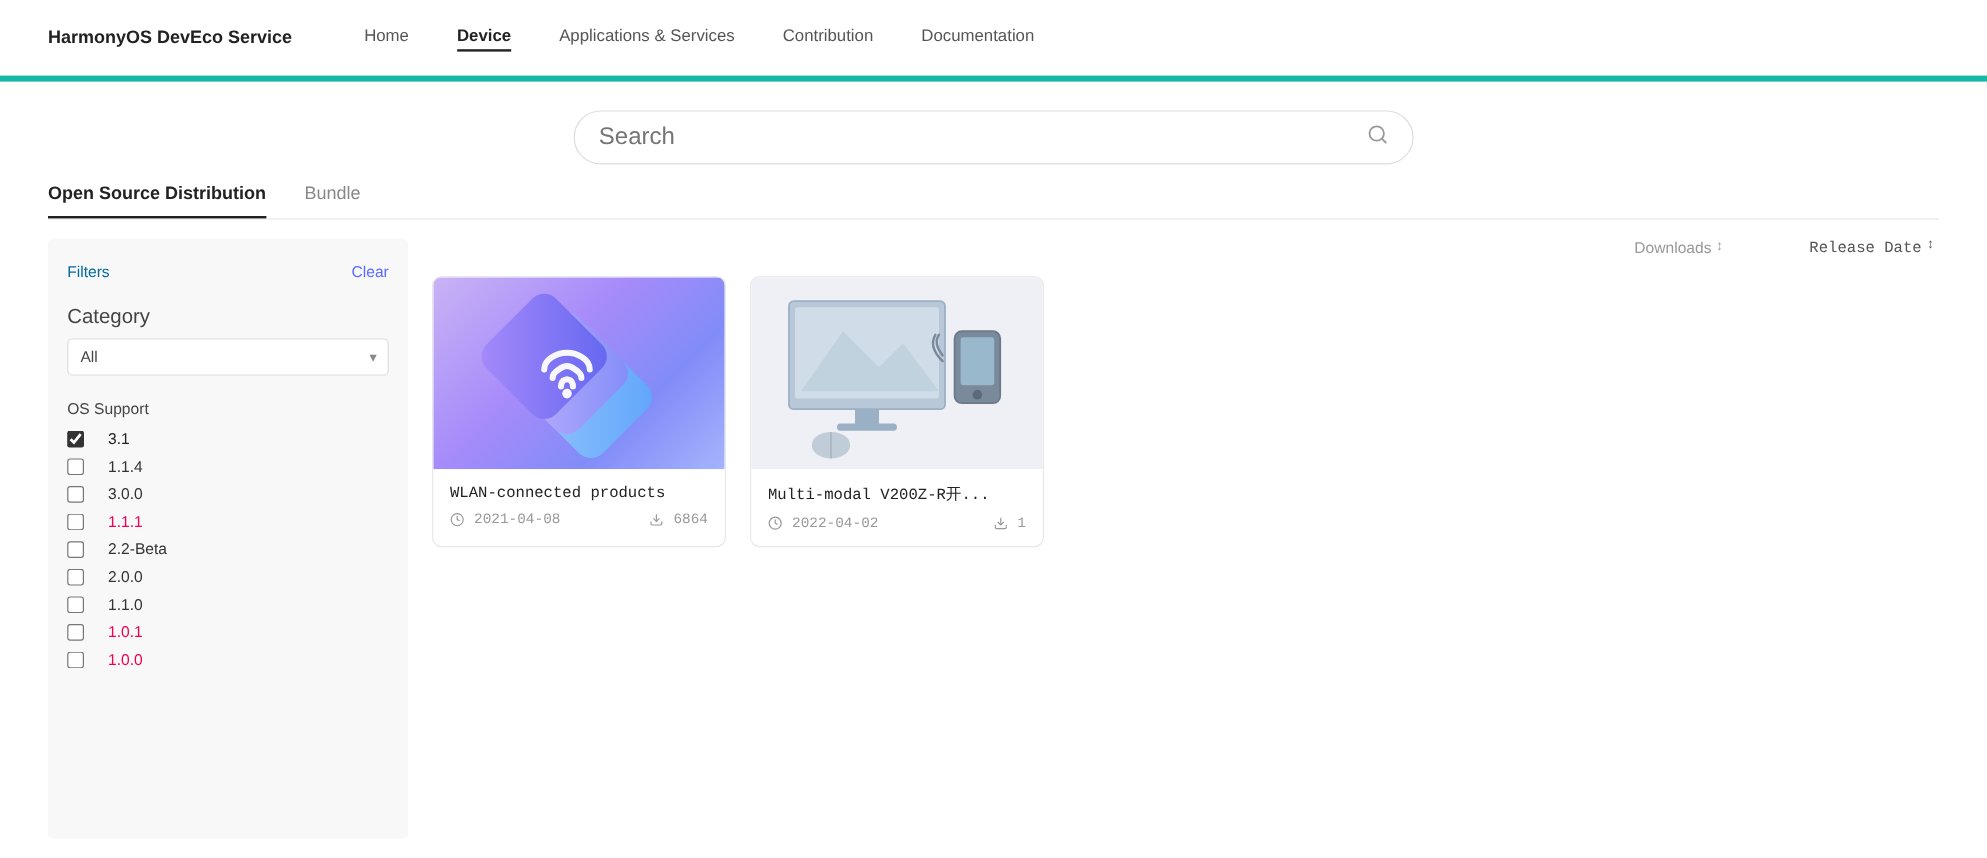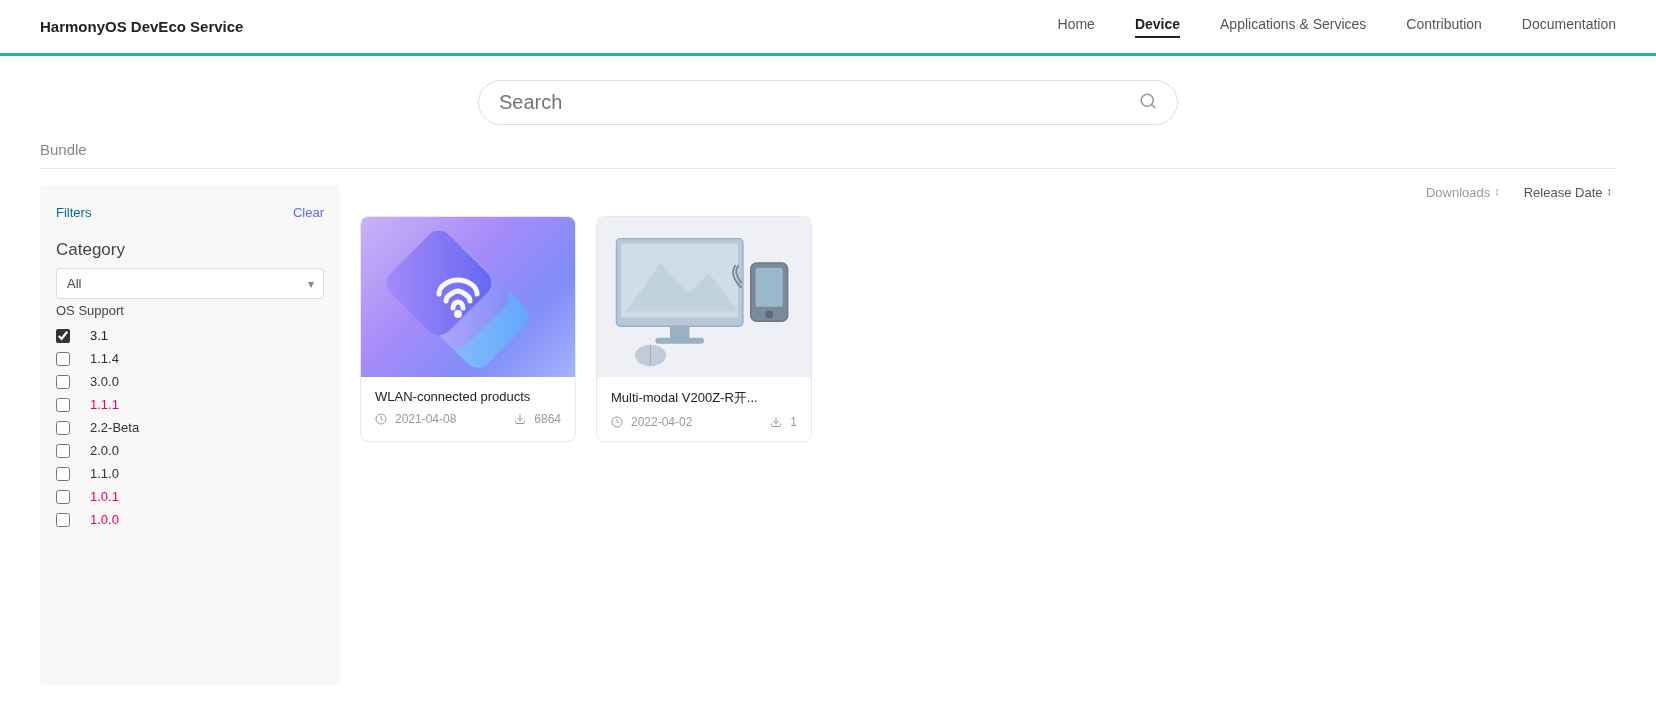--- a/index.html
+++ b/index.html
@@ -1,19 +1,19 @@
 <!DOCTYPE html>
 <html><head>
   <meta charset="utf-8">
   <style>
     * { box-sizing: border-box; margin: 0; padding: 0; }
     body { font-family: -apple-system, BlinkMacSystemFont, 'Segoe UI', sans-serif; background: #fff; color: #333; font-size: 14px; }
 
     
-    .header { display: flex; align-items: center; padding: 0 40px; height: 56px; border-bottom: 3px solid #14b8a6; justify-content: space-between; }
+    .header { display: flex; align-items: center; padding: 0 40px; height: 68px; border-bottom: 5px solid #14b8a6; }
     .logo { font-size: 15px; font-weight: 600; color: #222; white-space: nowrap; margin-right: 60px; }
     .nav { display: flex; gap: 40px; }
     .nav-item { font-size: 14px; color: #555; cursor: pointer; padding-bottom: 4px; text-decoration: none; }
     .nav-item.active { color: #222; font-weight: 600; border-bottom: 2px solid #222; }
 
     
     .search-section { display: flex; justify-content: center; padding: 24px 40px 16px; }
     .search-bar { display: flex; align-items: center; width: 700px; border: 1px solid #ddd; border-radius: 24px; padding: 10px 20px; background: #fff; }
     .search-bar input { flex: 1; border: none; outline: none; font-size: 20px; color: #999; background: transparent; }
     .search-icon-wrap { color: #999; font-size: 16px; }
@@ -32,40 +32,40 @@
     
     .main-area { display: flex; margin-top: 16px; }
 
     
     .sidebar { width: 300px; min-width: 300px; background: #f8f8f8; border-radius: 4px; padding: 20px 16px; margin-right: 20px; min-height: 500px; }
     .sidebar-header { display: flex; justify-content: space-between; align-items: center; margin-bottom: 20px; }
     .sidebar-filters-label { font-size: 13px; color: #0369a1; }
     .sidebar-clear { font-size: 13px; color: #5b6bff; cursor: pointer; }
 
     .category-label { font-size: 17px; color: #444; margin-bottom: 8px; font-weight: 500; }
-    .category-select-wrap { position: relative; margin-bottom: 4px; }
+    .category-select-wrap { position: relative; margin-bottom: 20px; }
     .category-select-wrap select { width: 100%; border: 1px solid #ddd; border-radius: 4px; padding: 7px 10px; background: #fff; font-size: 13px; color: #444; appearance: none; cursor: pointer; outline: none; }
     .category-select-wrap::after { content: '▾'; position: absolute; right: 10px; top: 50%; transform: translateY(-50%); color: #888; pointer-events: none; font-size: 12px; }
 
     .os-support-label { font-size: 13px; color: #444; font-weight: 500; margin-bottom: 10px; }
     .os-list { display: flex; flex-direction: column; gap: 8px; }
     .os-item { display: flex; align-items: center; gap: 20px; font-size: 13px; cursor: pointer; }
     .os-item input[type=checkbox] { width: 14px; height: 14px; cursor: pointer; accent-color: #333; }
     .os-item.checked { color: #222; font-weight: 500; }
     .os-item.red { color: #e05; }
 
     
     .content-area { flex: 1; }
     .sort-bar { display: flex; justify-content: flex-end; align-items: center; gap: 24px; margin-bottom: 16px; padding-right: 4px; }
-    .sort-option { font-size: 13px; color: #999; cursor: pointer; display: flex; align-items: flex-start; gap: 4px; }
-    .sort-option.active { color: #555; }
+    .sort-option { font-size: 13px; color: #999; cursor: pointer; display: flex; align-items: flex-start; gap: 4px; margin-left: 48px; }
+    .sort-option.active { color: #555; font-family: Liberation Mono, monospace; }
 
     
     .cards-grid { display: flex; flex-wrap: wrap; gap: 20px; }
-    .card { width: 216px; background: #fff; border: 1px solid #e8e8e8; border-radius: 8px; overflow: hidden; cursor: pointer; transition: box-shadow 0.2s; }
+    .card { width: 245px; background: #fff; border: 1px solid #e8e8e8; border-radius: 8px; overflow: hidden; cursor: pointer; transition: box-shadow 0.2s; font-family: Liberation Mono, monospace; }
     .card-img { width: 100%; height: 160px; display: flex; align-items: center; justify-content: center; background: #f5f5f8; overflow: hidden; }
     .card-img svg { width: 100%; height: 100%; }
     .card-body { padding: 12px 14px; }
     .card-title { font-size: 13px; font-weight: 500; color: #222; margin-bottom: 8px; }
     .card-meta { display: flex; justify-content: space-between; align-items: center; font-size: 12px; color: #999; }
     .card-meta-item { display: flex; align-items: center; gap: 8px; }
 
     
     .wlan-card-bg { background: linear-gradient(135deg, #c9b3f5 0%, #a78bfa 40%, #818cf8 70%, #a5b4fc 100%); width: 100%; height: 100%; display: flex; align-items: center; justify-content: center; }
 
@@ -94,20 +94,21 @@
         <circle cx="11" cy="11" r="8"></circle>
         <line x1="21" y1="21" x2="16.65" y2="16.65"></line>
       </svg>
     </span>
   </div>
 </div>
 
 <div class="page-content">
 
   <div class="tabs">
+    <div class="tab active">Open Source Distribution</div>
     <div class="tab">Bundle</div>
   </div>
 
   <div class="main-area">
 
     <aside class="sidebar">
       <div class="sidebar-header">
         <span class="sidebar-filters-label">Filters</span>
         <span class="sidebar-clear">Clear</span>
       </div>

